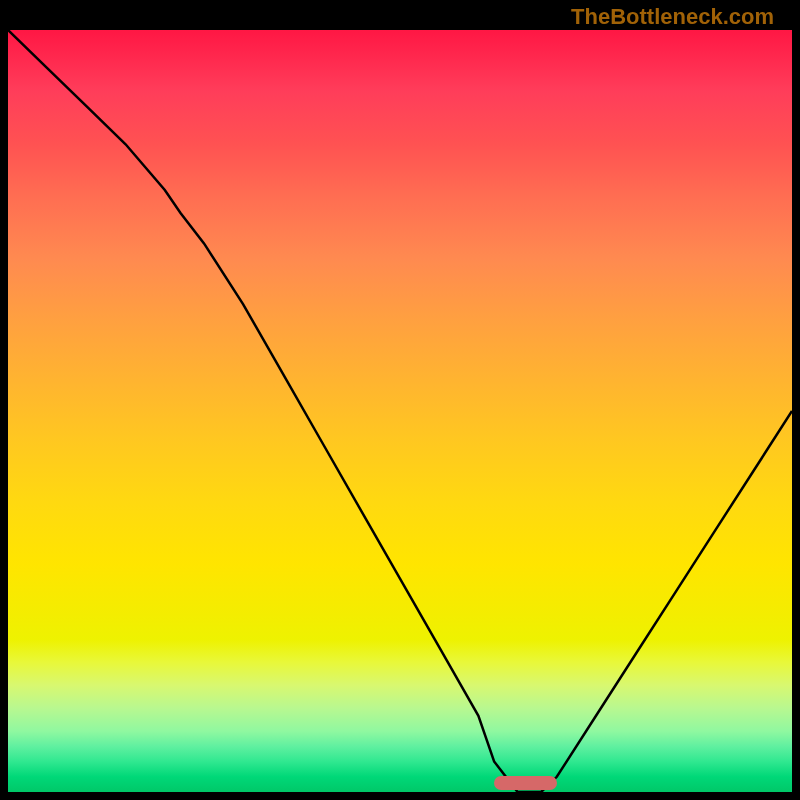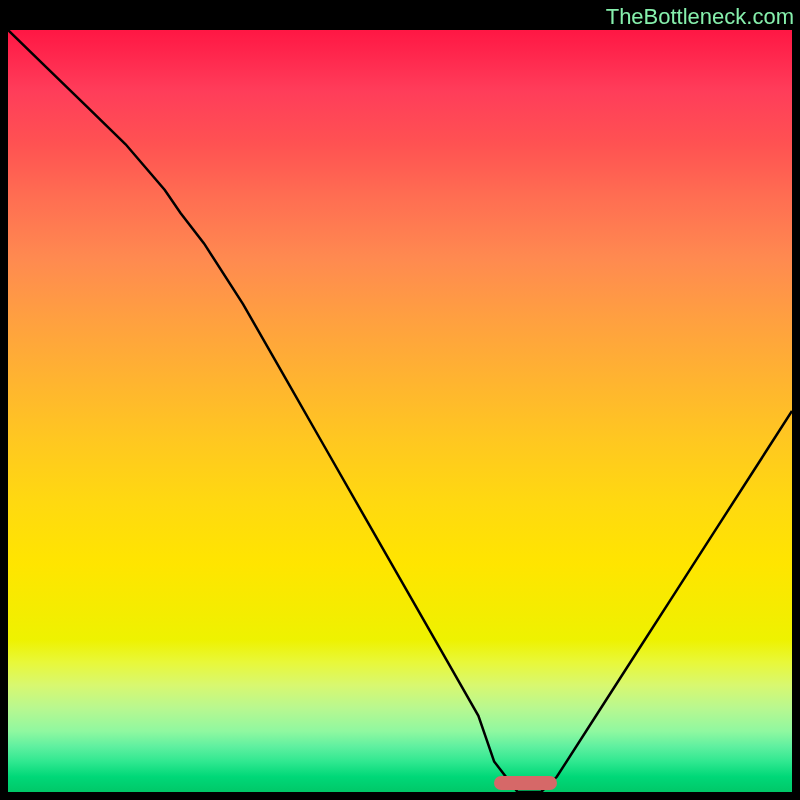--- a/index.html
+++ b/index.html
@@ -10,24 +10,24 @@
     body {
       width: 800px;
       height: 800px;
       position: relative;
       background: #000;
       font-family: Arial, sans-serif;
     }
     .watermark {
       position: absolute;
       top: 4px;
-      right: 6px;
-      color: #86efac;
+      right: 26px;
+      color: #a16207;
       font-size: 22px;
-      font-weight: normal;
+      font-weight: bold;
       z-index: 10;
     }
     .chart-container {
       position: absolute;
       top: 30px;
       left: 8px;
       right: 8px;
       bottom: 8px;
       background: #000;
     }

